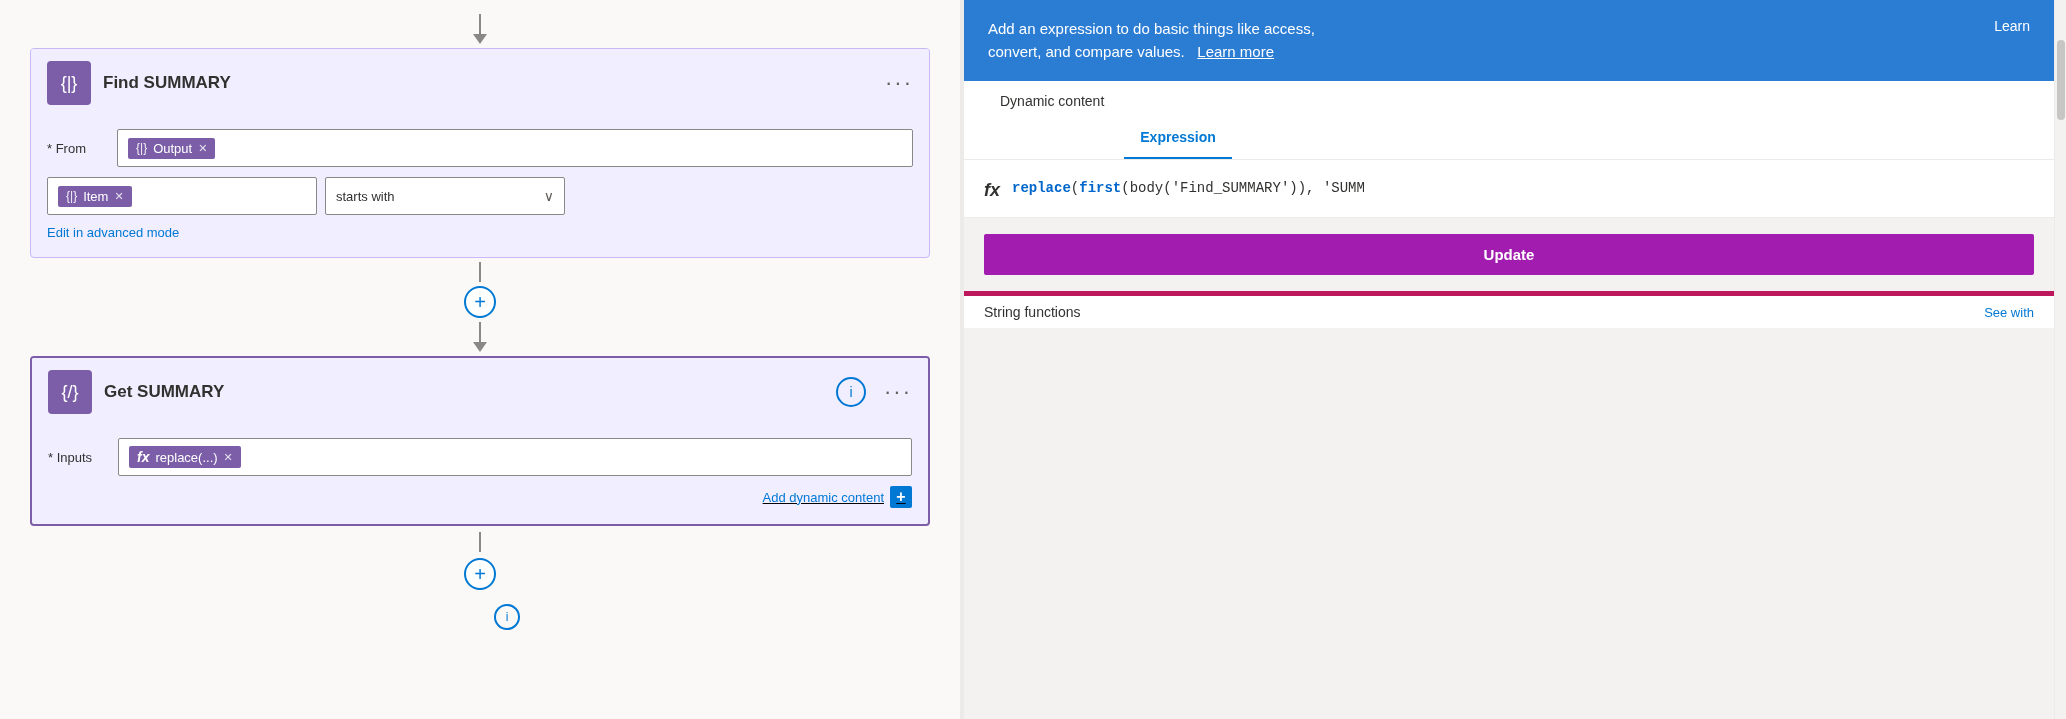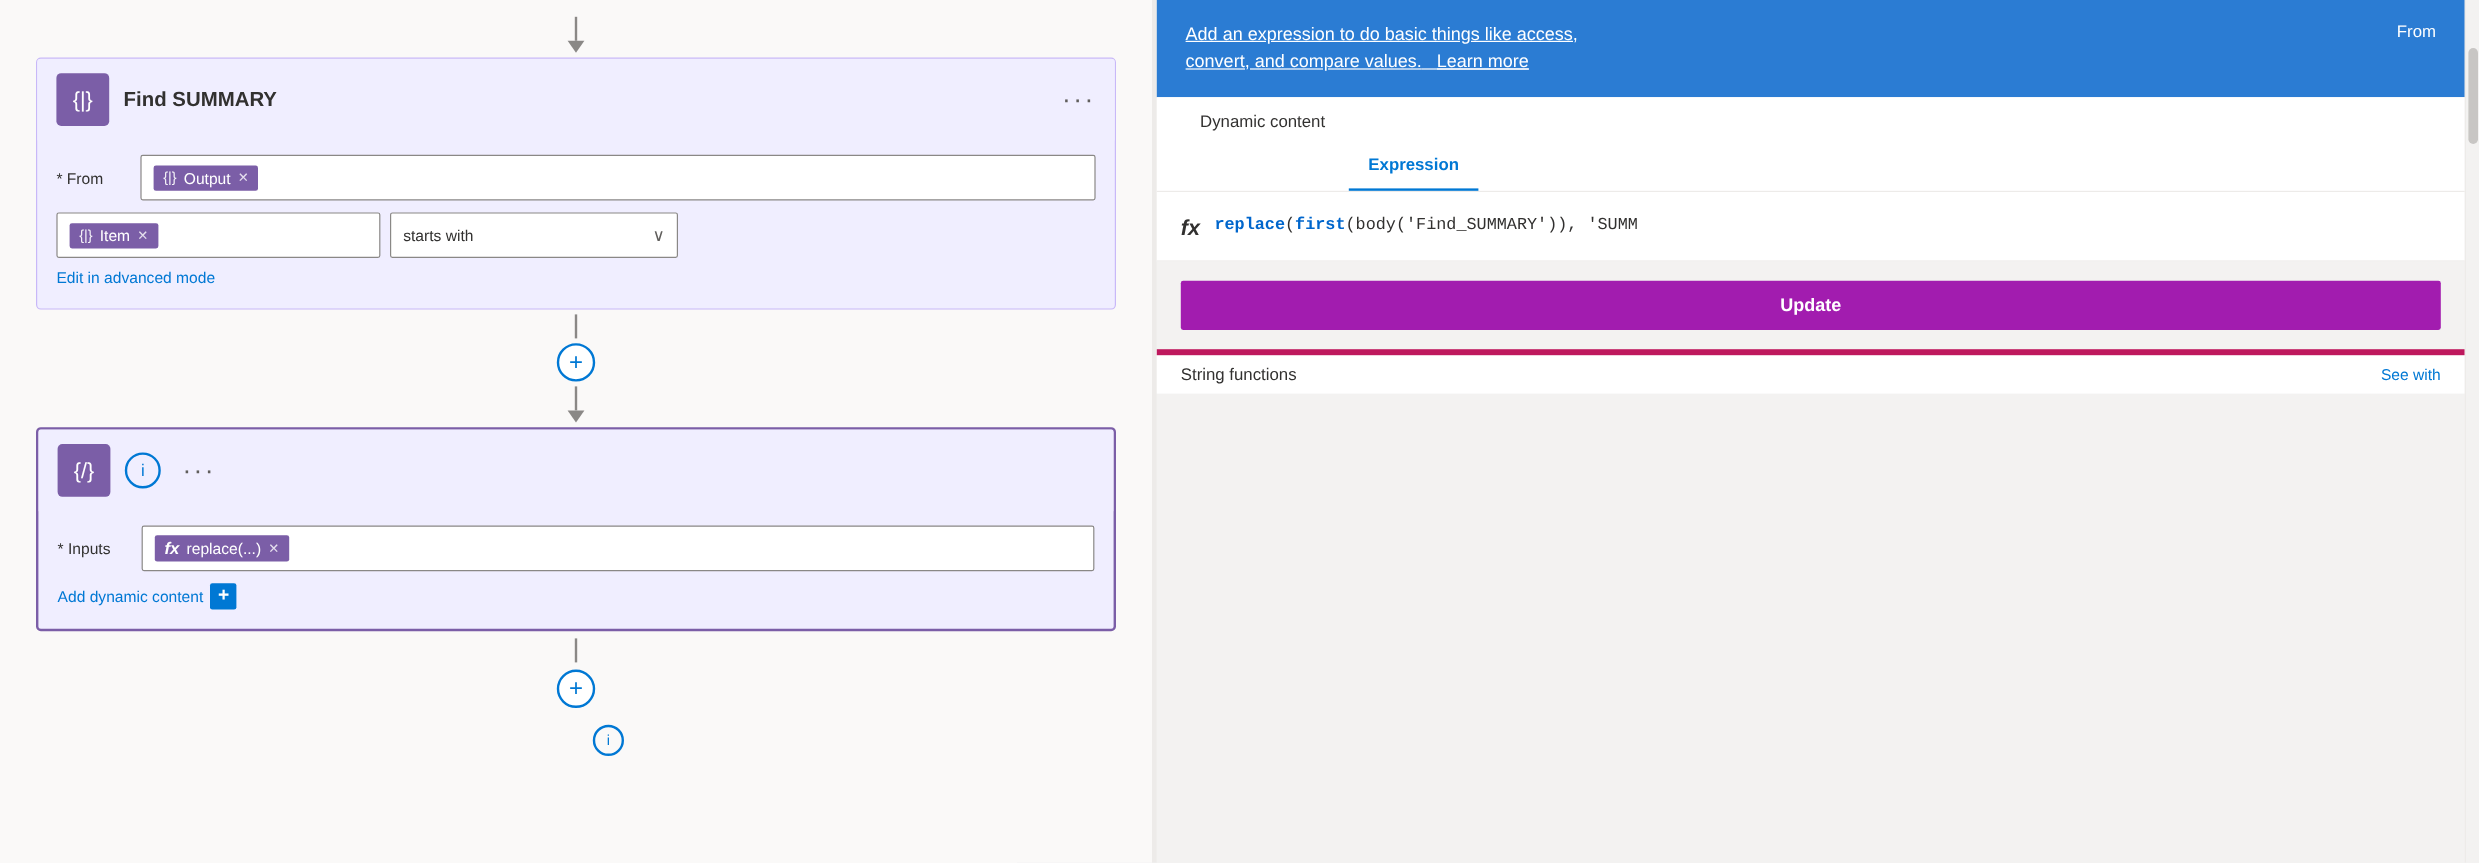--- a/index.html
+++ b/index.html
@@ -242,23 +242,24 @@
     }
     .token-fx-icon {
       font-style: italic;
       font-weight: 600;
       font-size: 14px;
     }
 
     
     .dynamic-row {
       display: flex;
-      justify-content: flex-start;
+      justify-content: flex-end;
       align-items: center;
       margin-top: 6px;
+      text-decoration: underline;
     }
     .dynamic-link {
       color: #0078d4;
       font-size: 13px;
       cursor: pointer;
       display: flex;
       align-items: center;
       gap: 6px;
     }
     .dynamic-plus {
@@ -289,21 +290,20 @@
       color: white;
       padding: 18px 24px;
       display: flex;
       justify-content: space-between;
       align-items: flex-start;
     }
     .expr-header-text {
       font-size: 15px;
       line-height: 1.5;
       max-width: 480px;
-      text-decoration: underline;
     }
     .learn-more {
       color: white;
       text-decoration: underline;
       cursor: pointer;
     }
     .hide-btn {
       font-size: 14px;
       color: white;
       cursor: pointer;
@@ -478,20 +478,21 @@
     </div>
     <div class="connector-line"></div>
     <div class="connector-arrow"></div>
   </div>
 
   <div class="card active">
     <div class="card-header">
       <div class="card-icon">
         <span>{/}</span>
       </div>
+      <div class="card-title">Get SUMMARY</div>
       <div class="card-info-btn">
         <span>i</span>
       </div>
       <span class="card-menu">···</span>
     </div>
 
     <div class="card-body">
 
       <div class="field-row">
         <span class="field-label">* Inputs</span>
@@ -532,21 +533,21 @@
 
   <div class="expr-header">
     <div class="expr-header-text">
       <div>Add an expression to do basic things like access,</div>
       <div>
         <span>convert, and compare values.</span>
         &nbsp;
         <a class="learn-more">Learn more</a>
       </div>
     </div>
-    <span class="hide-btn">From</span>
+    <span class="hide-btn">Learn</span>
   </div>
 
   <div class="tabs-bar">
     <div class="tab">Dynamic content</div>
     <div class="tab active">Expression</div>
   </div>
 
   <div class="expr-input-area">
     <span class="fx-label"><em>f</em>x</span>
     <div class="expr-code">

